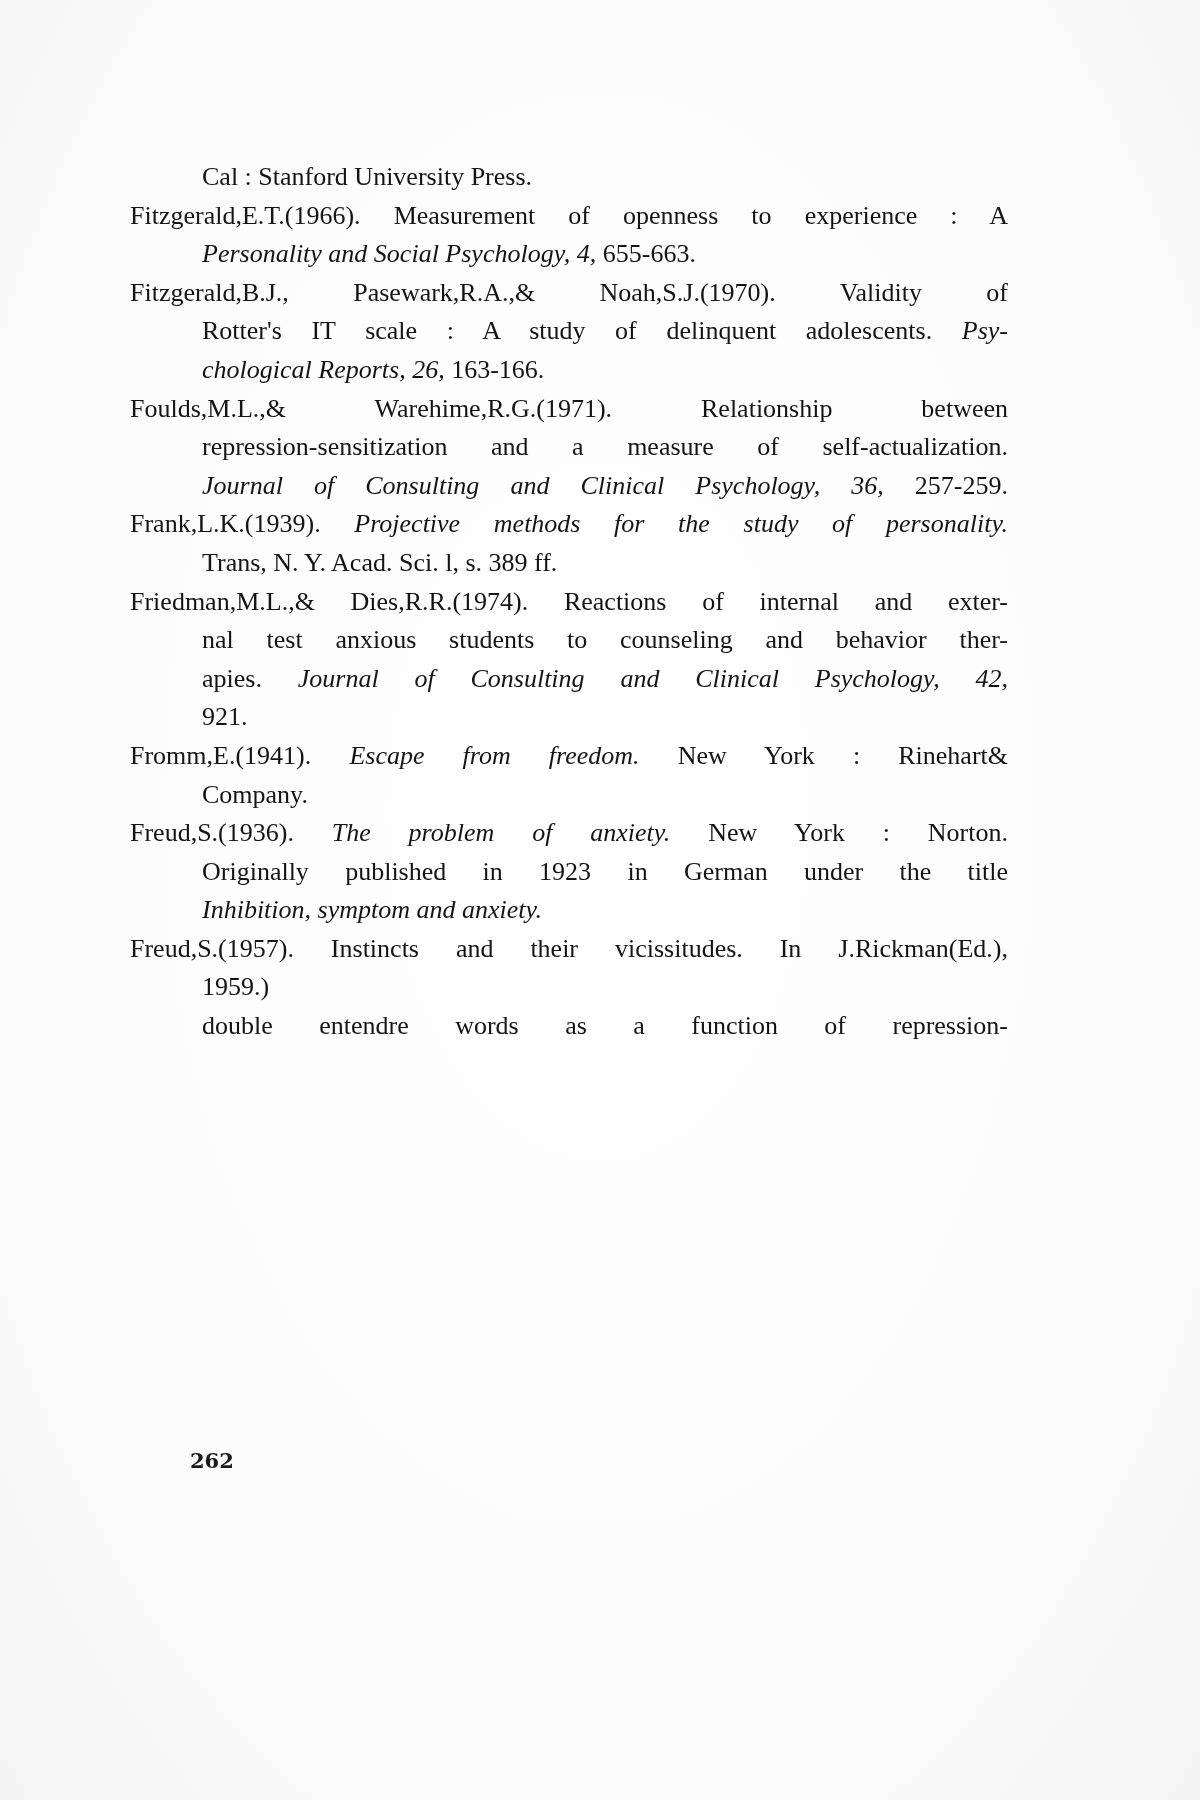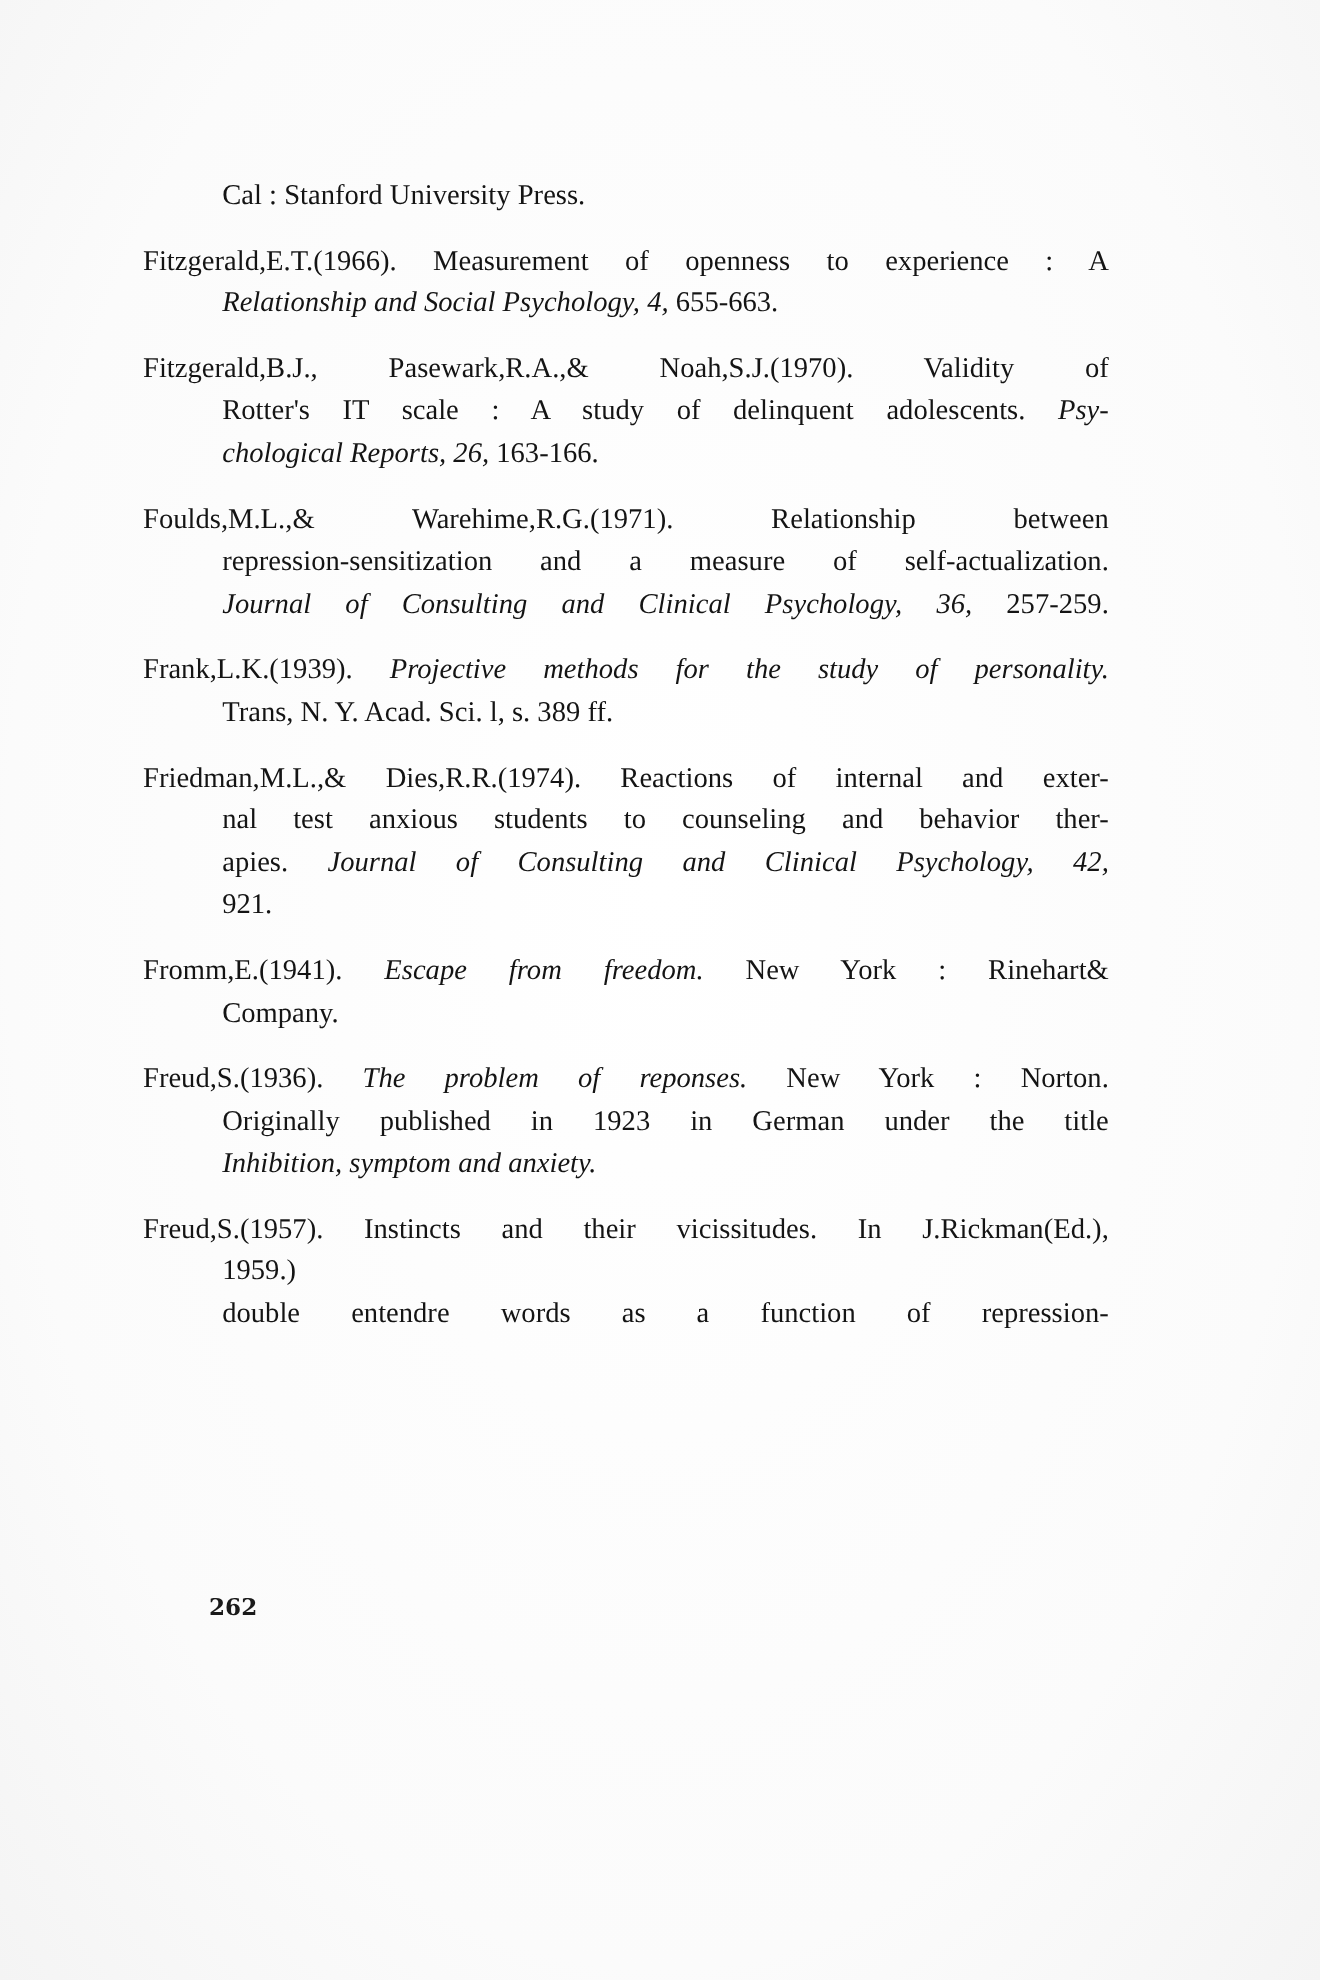--- a/index.html
+++ b/index.html
@@ -22,21 +22,21 @@
     width: 878px;
   }
   .line {
     height: 38.6px;
     line-height: 38.6px;
     font-size: 26px;
     white-space: nowrap;
     position: relative;
   }
   .line.cont { padding-left: 72px; }
-  .line.first { padding-left: 0; margin-top: 21px; }
+  .line.first { padding-left: 0; }
   .line.justify { text-align: justify; text-align-last: justify; }
   .line span.i { font-style: italic; }
   .page-number {
     position: absolute;
     left: 148px;
     top: 1448px;
     font-family: "DejaVu Serif", serif;
     font-weight: bold;
     font-size: 21px;
     color: #1a1a1a;
@@ -46,21 +46,21 @@
 </head>
 <body>
 
 <div class="page">
   <div class="refs" id="refs">
       <div>
         <div class="line cont"><span>Cal : Stanford University Press.</span></div>
       </div>
       <div>
         <div class="line first justify"><span>Fitzgerald,E.T.(1966). Measurement of openness to experience : A</span></div>
-        <div class="line cont"><span class="i">Relationship and Social Psychology, 4,</span><span> 655-663.</span></div>
+        <div class="line cont"><span class="i">Personality and Social Psychology, 4,</span><span> 655-663.</span></div>
       </div>
       <div>
         <div class="line first justify"><span>Fitzgerald,B.J., Pasewark,R.A.,&amp; Noah,S.J.(1970). Validity of</span></div>
         <div class="line cont justify"><span>Rotter's IT scale : A study of delinquent adolescents. </span><span class="i">Psy-</span></div>
         <div class="line cont"><span class="i">chological Reports, 26,</span><span> 163-166.</span></div>
       </div>
       <div>
         <div class="line first justify"><span>Foulds,M.L.,&amp; Warehime,R.G.(1971). Relationship between</span></div>
         <div class="line cont justify"><span>repression-sensitization and a measure of self-actualization.</span></div>
         <div class="line cont justify"><span class="i">Journal of Consulting and Clinical Psychology, 36,</span><span> 257-259.</span></div>
@@ -73,21 +73,21 @@
         <div class="line first justify"><span>Friedman,M.L.,&amp; Dies,R.R.(1974). Reactions of internal and exter-</span></div>
         <div class="line cont justify"><span>nal test anxious students to counseling and behavior ther-</span></div>
         <div class="line cont justify"><span>apies. </span><span class="i">Journal of Consulting and Clinical Psychology, 42,</span></div>
         <div class="line cont"><span>921.</span></div>
       </div>
       <div>
         <div class="line first justify"><span>Fromm,E.(1941). </span><span class="i">Escape from freedom.</span><span> New York : Rinehart&amp;</span></div>
         <div class="line cont"><span>Company.</span></div>
       </div>
       <div>
-        <div class="line first justify"><span>Freud,S.(1936). </span><span class="i">The problem of reponses.</span><span> New York : Norton.</span></div>
+        <div class="line first justify"><span>Freud,S.(1936). </span><span class="i">The problem of anxiety.</span><span> New York : Norton.</span></div>
         <div class="line cont justify"><span>Originally published in 1923 in German under the title</span></div>
         <div class="line cont"><span class="i">Inhibition, symptom and anxiety.</span></div>
       </div>
       <div>
         <div class="line first justify"><span>Freud,S.(1957). Instincts and their vicissitudes. In J.Rickman(Ed.),</span></div>
         <div class="line cont"><span>1959.)</span></div>
       </div>
       <div>
         <div class="line cont justify"><span>double entendre words as a function of repression-</span></div>
       </div>

